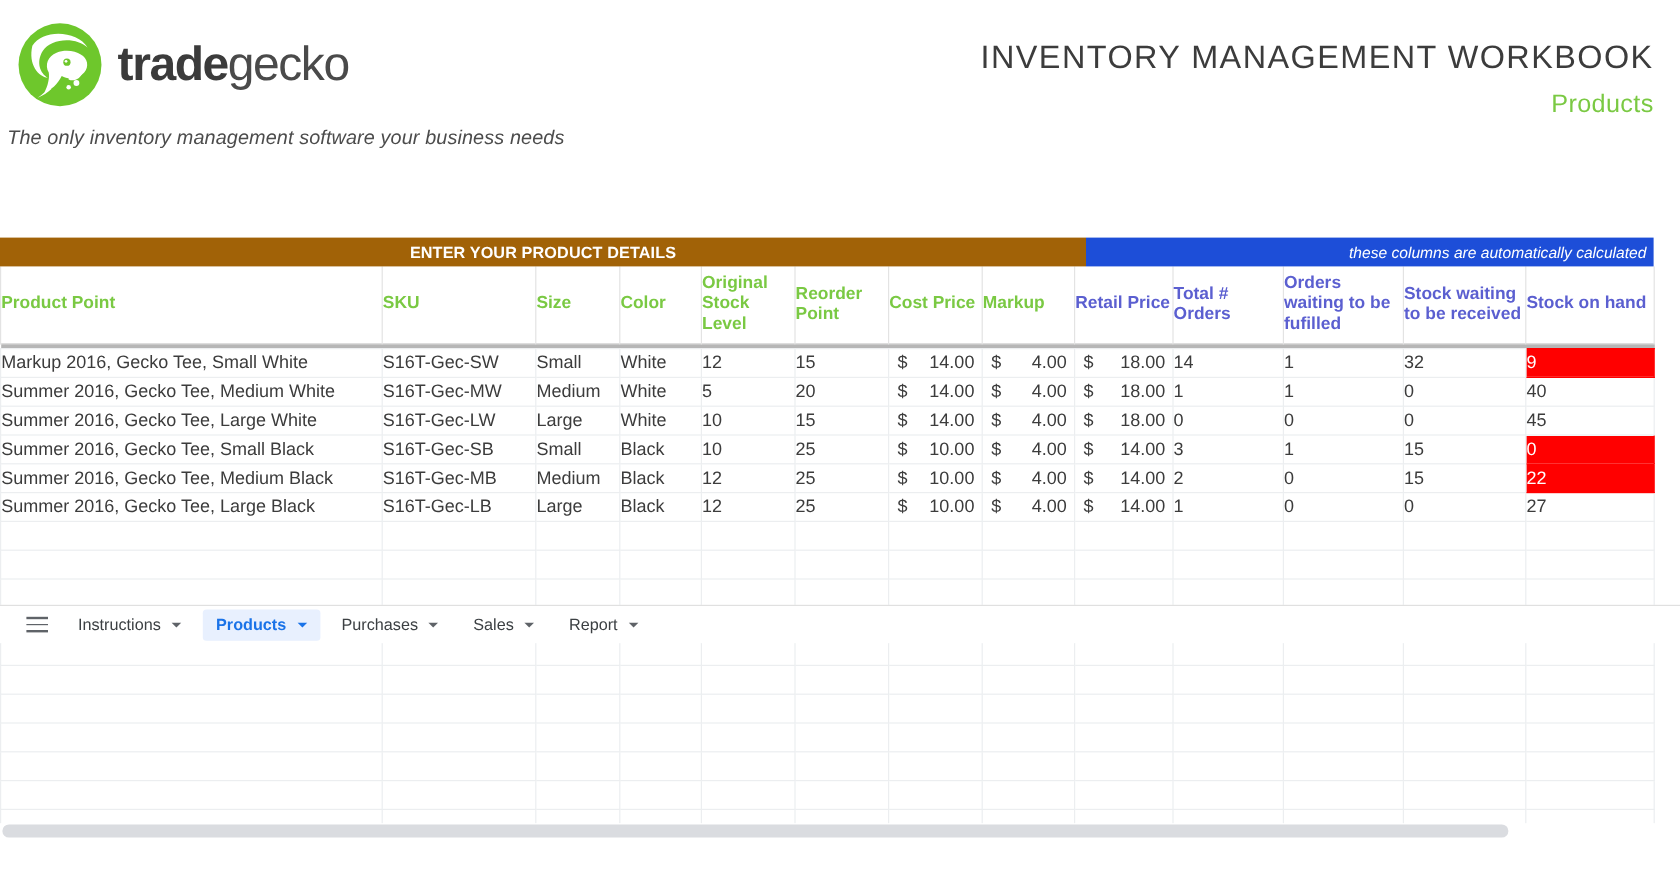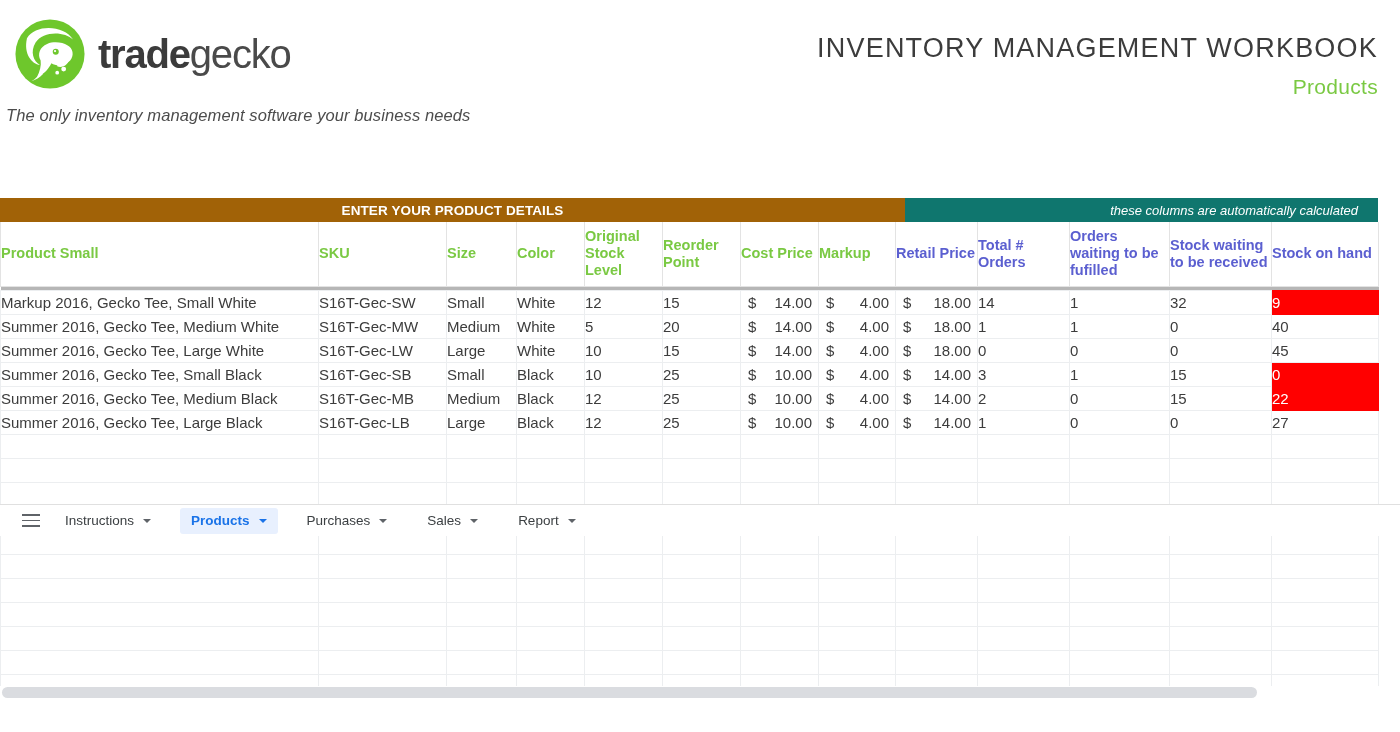--- a/index.html
+++ b/index.html
@@ -41,22 +41,22 @@
   .band-row { display:flex; height:24px; }
   .band {
     color:#ffffff; font-size:13.5px; display:flex; align-items:center;
     height:24px; overflow:hidden; white-space:nowrap;
   }
   .band-green {
     background:#a16207; font-weight:bold; justify-content:center;
     letter-spacing:0.1px;
   }
   .band-blue {
-    background:#0f766e; font-style:italic; justify-content:flex-end;
-    padding-right:20px; font-size:13px;
+    background:#1d4ed8; font-style:italic; justify-content:flex-end;
+    padding-right:6px; font-size:13px;
   }
 
   table.grid { border-collapse:collapse; table-layout:fixed; width:1378px; }
   table.grid td, table.grid th { padding:0; }
 
   .hcell {
     vertical-align:middle; border:1px solid #e3e3e3; border-top:none;
     height:64px; padding:2px 6px 2px 7px; text-align:left;
     font-size:14.5px; font-weight:bold; line-height:1.17;
   }
@@ -159,21 +159,21 @@
           <col style="width:77px">
           <col style="width:82px">
         <col style="width:92px">
           <col style="width:100px">
           <col style="width:102px">
         <col style="width:107px">
       </colgroup>
 
       <thead>
         <tr>
-          <th class="hcell g">Product Small</th>
+          <th class="hcell g">Product Point</th>
           <th class="hcell g">SKU</th>
           <th class="hcell g">Size</th>
           <th class="hcell g">Color</th>
           <th class="hcell g">Original Stock Level</th>
           <th class="hcell g">Reorder Point</th>
           <th class="hcell g">Cost Price</th>
           <th class="hcell g">Markup</th>
           <th class="hcell v">Retail Price</th>
           <th class="hcell v">Total # Orders</th>
           <th class="hcell v">Orders waiting to be fufilled</th>
@@ -538,21 +538,21 @@
   <div class="hscroll">
     <div class="hscroll-thumb"></div>
   </div>
 
   <div class="tabbar">
     <div class="hamburger">
       <span></span>
         <span></span>
         <span></span>
     </div>
-    <div id="tabs" style="display:flex;align-items:flex-start;gap:18px">
+    <div id="tabs" style="display:flex;align-items:flex-start;gap:7px">
         <div class="tab">
           <span>Instructions</span>
           <span class="caret"></span>
         </div>
         <div class="tab active">
           <span>Products</span>
           <span class="caret"></span>
         </div>
         <div class="tab">
           <span>Purchases</span>

